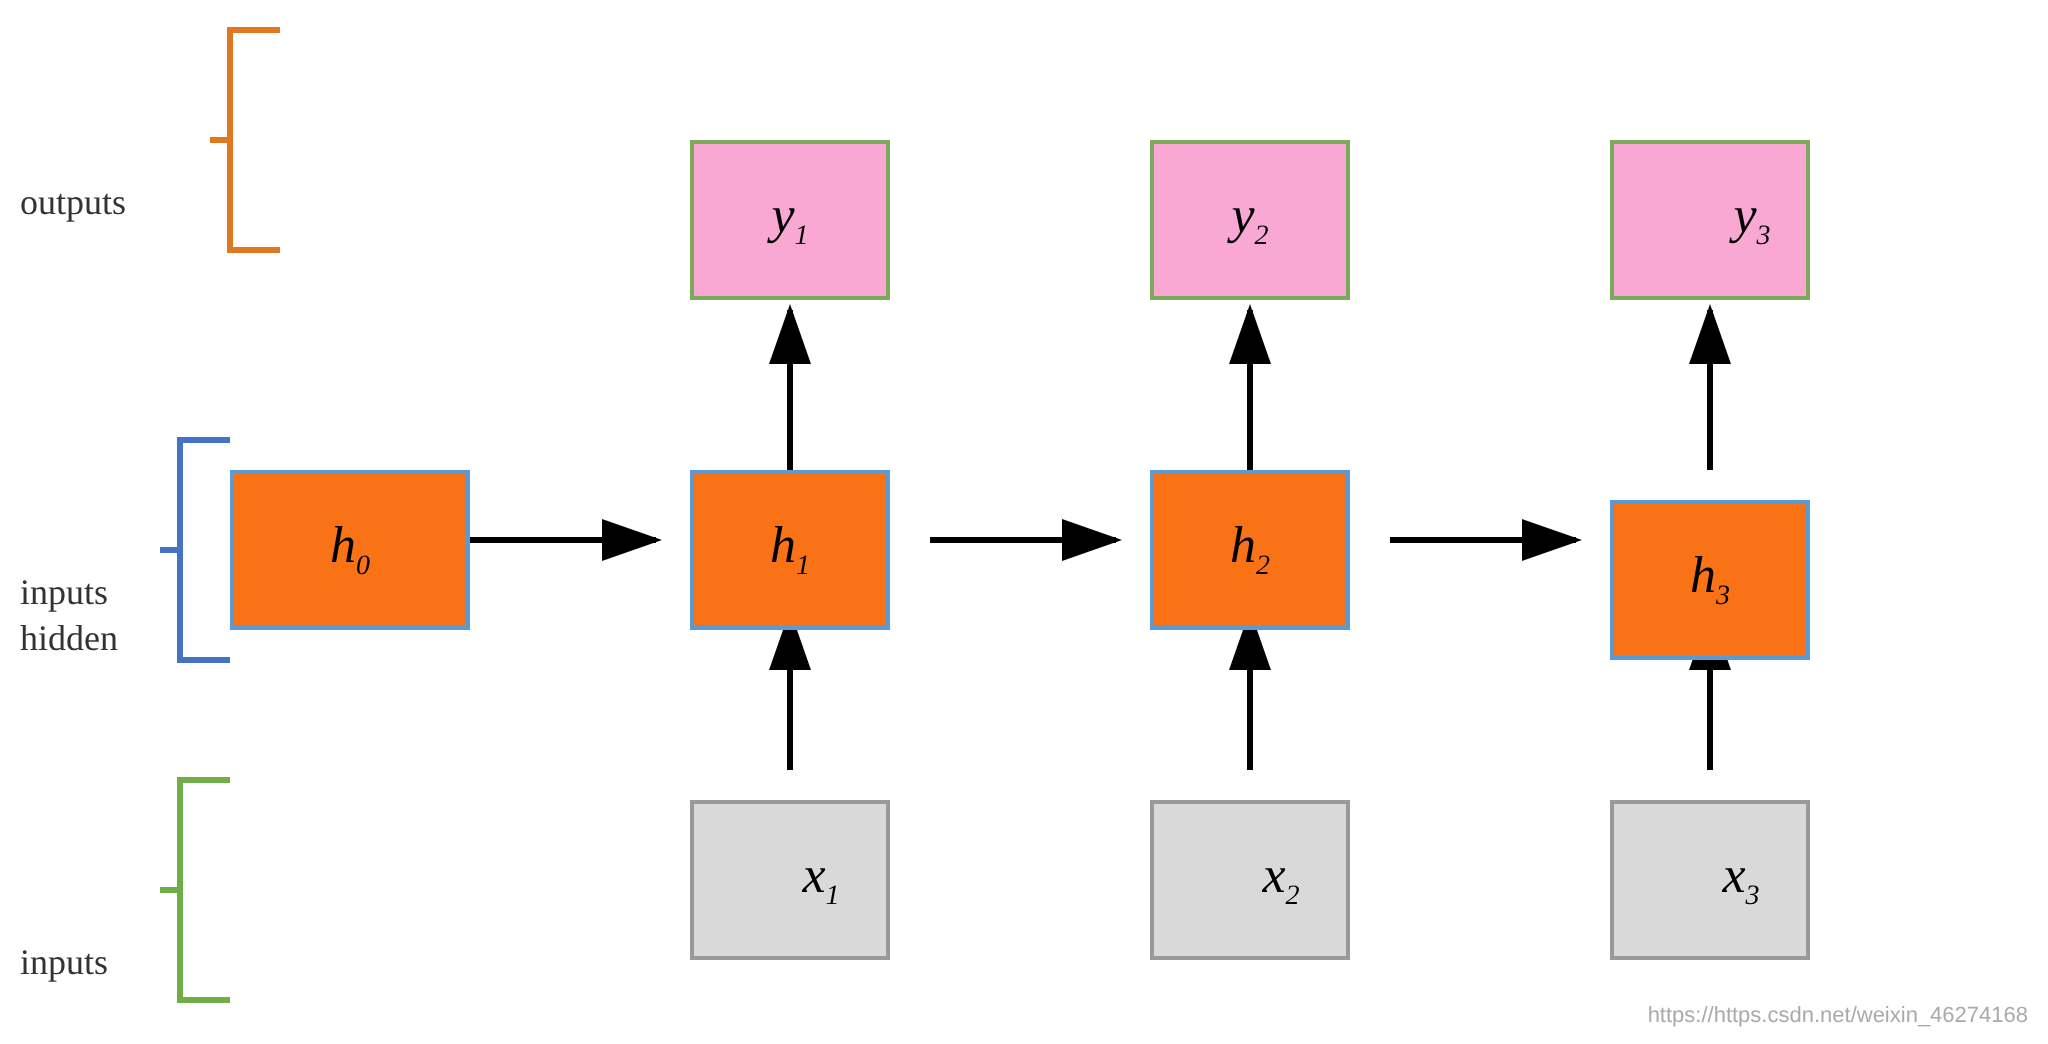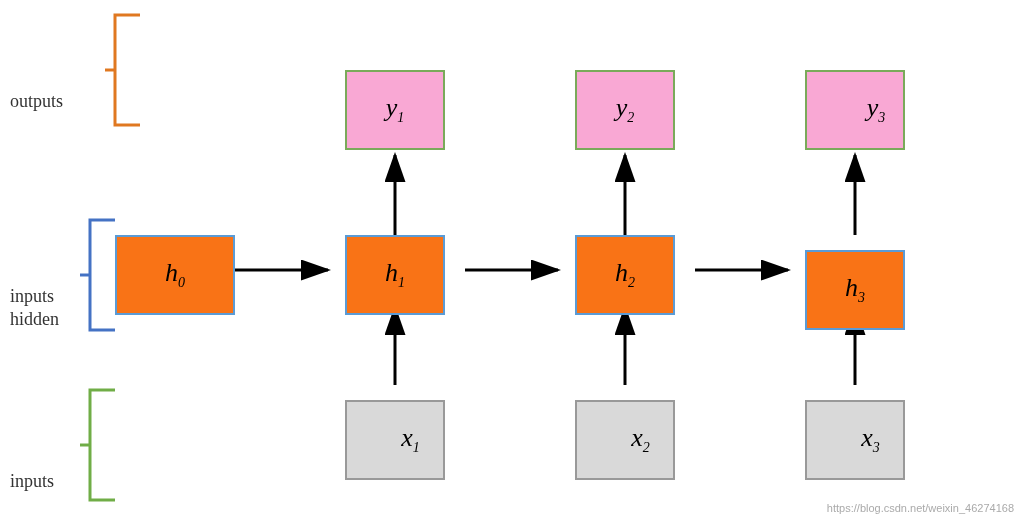--- a/index.html
+++ b/index.html
@@ -152,15 +152,15 @@
   </svg>
   <div class="label" style="left:10px; top:250px; font-size:18px; color:#333;">inputs</div>
   <div class="label" style="left:10px; top:273px; font-size:18px; color:#333;">hidden</div>
 
   <svg class="bracket-svg" style="left:75px; top:385px; width:50px; height:120px;">
     <path d="M 40,5 L 15,5 L 15,115 L 40,115" fill="none" stroke="#70ad47" stroke-width="3"></path>
     <path d="M 15,60 L 5,60" fill="none" stroke="#70ad47" stroke-width="3"></path>
   </svg>
   <div class="label" style="left:10px; top:435px; font-size:18px; color:#333;">inputs</div>
 
-  <div class="watermark">https://blog.csdn.net/weixin_46274168</div>
+  <div class="watermark">https://https.csdn.net/weixin_46274168</div>
 
 </div>
 
 </body></html>

